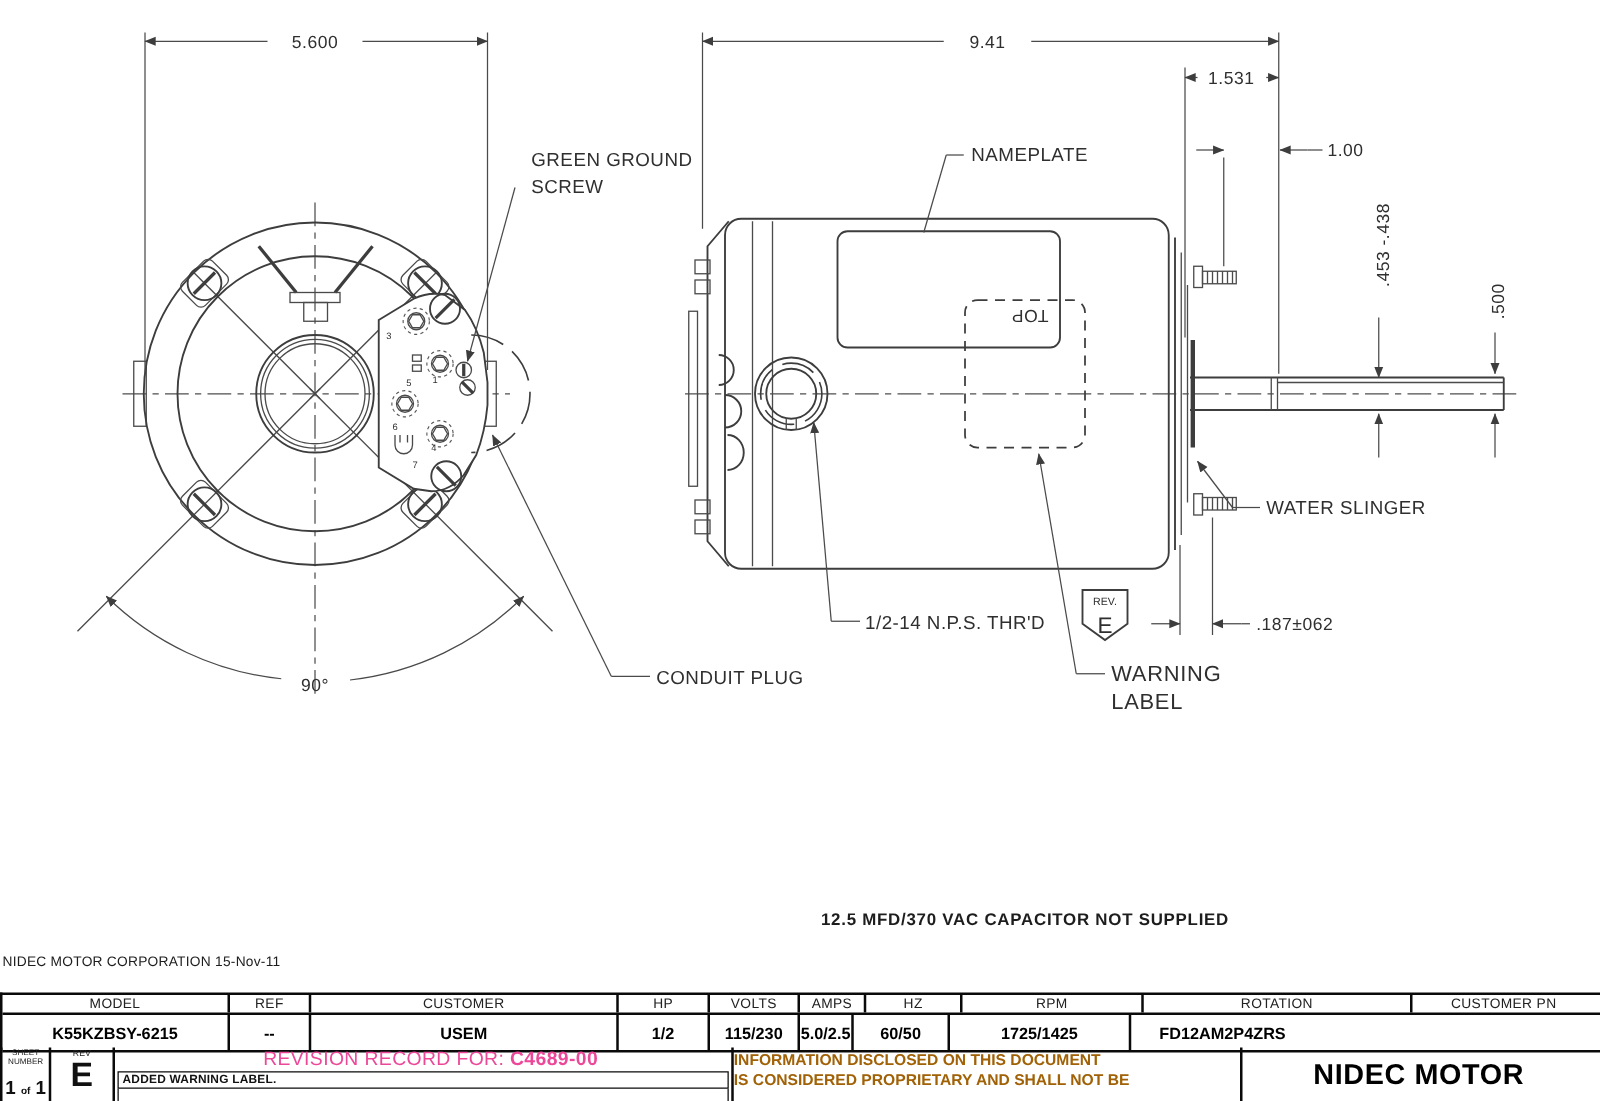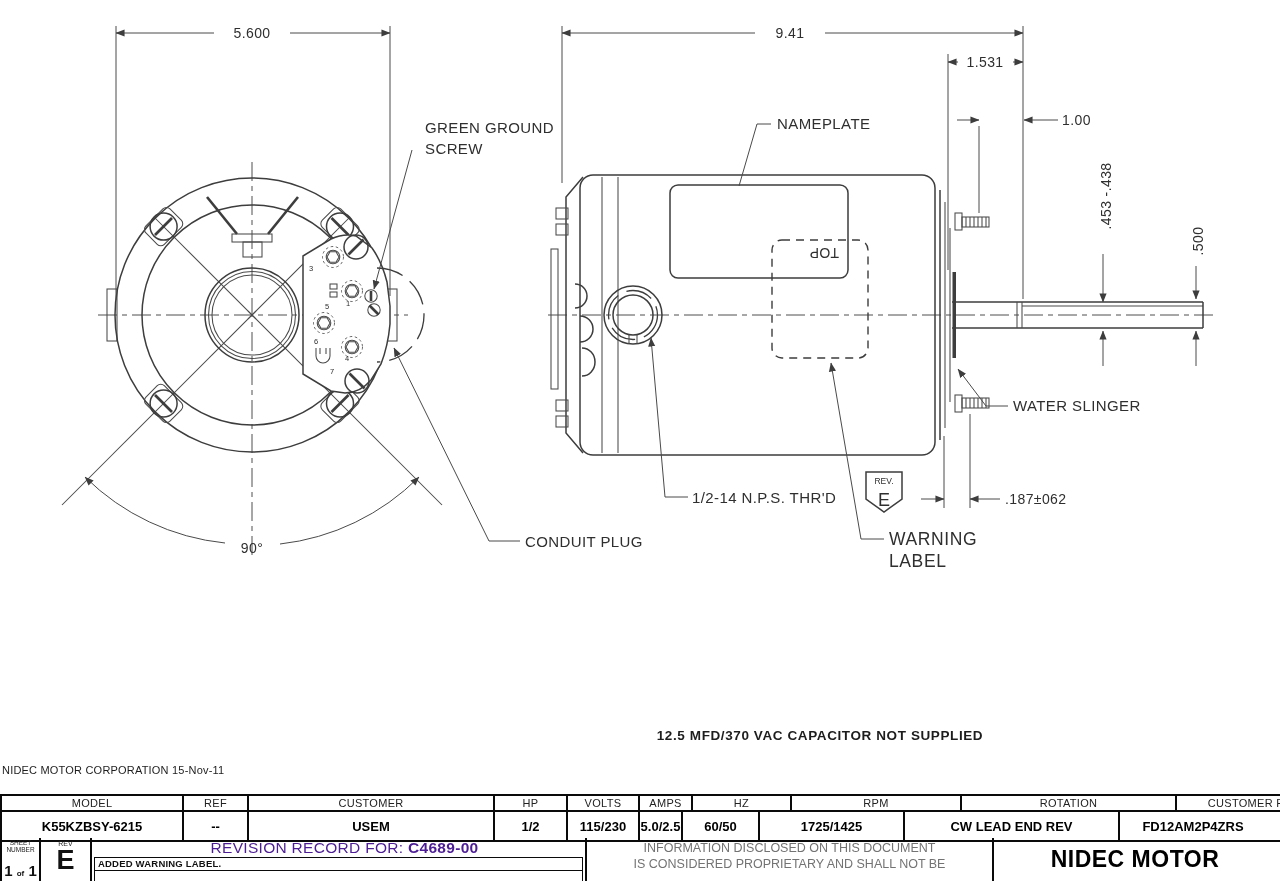--- a/index.html
+++ b/index.html
@@ -40,26 +40,26 @@
   
   .tblock{position:absolute;left:0;top:838px;width:1278px;height:60px;display:flex;
           border-left:2px solid #0a0a0a;border-right:2px solid #0a0a0a;}
   .tcell{flex:0 0 auto;border-right:2px solid #0a0a0a;box-sizing:border-box;position:relative;}
   .tcell:last-child{border-right:none;}
   .sheet-lab{font-size:6.5px;line-height:7px;text-align:center;margin-top:1px;color:#222;}
   .sheet-val{text-align:center;font-size:15px;font-weight:bold;margin-top:9px;white-space:nowrap;}
   .sheet-val .of{font-size:8px;font-weight:bold;}
   .rev-lab{font-size:7px;text-align:center;margin-top:2px;color:#222;}
   .rev-val{text-align:center;font-size:27px;font-weight:bold;line-height:26px;}
-  .rr-head{font-size:15.5px;text-align:center;letter-spacing:.3px;height:19px;line-height:20px;color:#4c1d95;padding-left:12px;}
+  .rr-head{font-size:15.5px;text-align:center;letter-spacing:.3px;height:19px;line-height:20px;color:#ec4899;padding-left:12px;}
   .rr-head b{font-weight:bold;}
   .rr-sub{margin:0 2px;border:1.5px solid #0a0a0a;height:12px;line-height:12px;
           font-size:9.5px;font-weight:bold;padding-left:3px;letter-spacing:.2px;}
   .rr-sub + .rr-sub{border-top:none;height:14px;}
-  .prop{font-size:12.5px;line-height:15.5px;text-align:center;padding-top:3px;color:#737373;}
+  .prop{font-size:12.5px;line-height:15.5px;padding-top:3px;color:#a16207;font-weight:bold;}
   .nidec{display:flex;align-items:center;justify-content:center;height:43px;
          font-size:23px;font-weight:800;letter-spacing:.5px;color:#000;}
 </style>
 </head>
 <body>
 
 <div id="stage">
 
 <svg width="1280" height="794" viewBox="0 0 1280 794">
   <defs>
@@ -305,35 +305,34 @@
 <div class="note-corp">NIDEC MOTOR CORPORATION 15-Nov-11</div>
 
 <div class="spec">
   <div class="srow head">
     <div class="scell" style="width:182px">MODEL</div>
     <div class="scell" style="width:65px">REF</div>
     <div class="scell" style="width:246px">CUSTOMER</div>
     <div class="scell" style="width:73px">HP</div>
     <div class="scell" style="width:72px">VOLTS</div>
     <div class="scell" style="width:53px">AMPS</div>
-    <div class="scell" style="width:99px">HZ</div>
-    <div class="scell" style="width:170px">RPM</div>
+    <div class="scell" style="width:77px">HZ</div>
+    <div class="scell" style="width:145px">RPM</div>
     <div class="scell" style="width:215px">ROTATION</div>
     <div class="scell" style="width:146px">CUSTOMER PN</div>
   </div>
   <div class="srow vals">
     <div class="scell" style="width:182px">K55KZBSY-6215</div>
     <div class="scell" style="width:65px">--</div>
     <div class="scell" style="width:246px">USEM</div>
     <div class="scell" style="width:73px">1/2</div>
     <div class="scell" style="width:72px">115/230</div>
     <div class="scell" style="width:43px">5.0/2.5</div>
     <div class="scell" style="width:77px">60/50</div>
     <div class="scell" style="width:145px">1725/1425</div>
-    <div class="scell" style="width:215px">CW LEAD END REV</div>
     <div class="scell" style="width:146px">FD12AM2P4ZRS</div>
   </div>
 </div>
 
 <div class="tblock">
   <div class="tcell" style="width:39px">
     <div class="sheet-lab">
       <div>SHEET</div>
       <div>NUMBER</div>
     </div>

